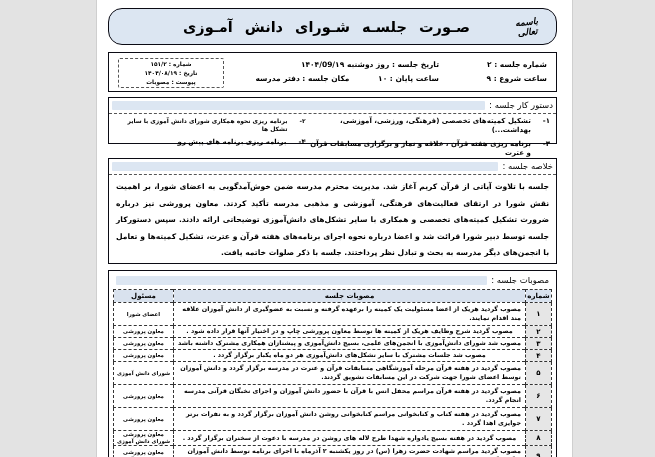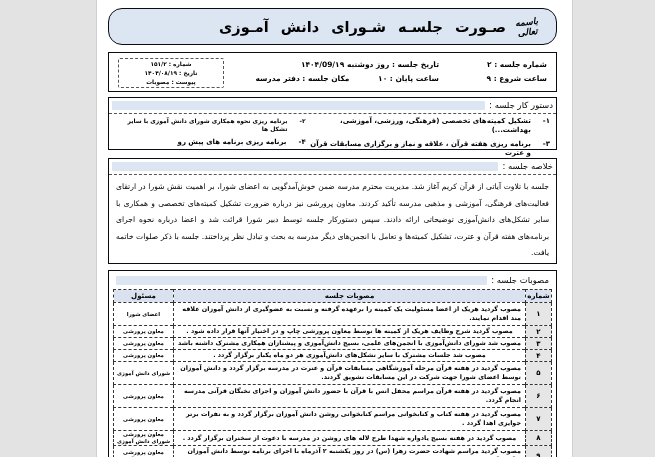--- a/index.html
+++ b/index.html
@@ -20,51 +20,51 @@
   
   .title-box {
     top:8px; height:37px; border-radius:14px; background:#dce6f2;
     display:flex; align-items:center; padding:0 8px;
   }
   .logo {
     width:42px; text-align:center; font-size:9px; font-weight:bold;
     font-style:italic; transform:rotate(-6deg); line-height:10px;
   }
   .title-text {
-    flex:1; font-size:14.5px; font-weight:bold;
+    flex:1; text-align:center; font-size:14.5px; font-weight:bold;
     word-spacing:7px; letter-spacing:0; padding-left:30px;
   }
   
   .info-box { top:52px; height:40px; display:flex; padding:5px 9px 4px; }
   .info-col1 { width:104px; font-size:7.5px; font-weight:bold; line-height:14px; }
   .info-col2 { flex:1; font-size:7.5px; font-weight:bold; line-height:14px; padding-right:4px; }
   .info-line2 span { margin-left:26px; }
   .stamp {
     width:106px; height:30px; border:1px dashed #555; border-radius:2px;
     font-size:5.8px; font-weight:bold; line-height:9px; text-align:center;
     padding-top:1px; align-self:flex-start;
   }
   
   .sec-head { display:flex; align-items:center; padding:2px 3px 3px; }
   .sec-head.dashed { border-bottom:1px dashed #555; }
   .sec-label { font-size:8.5px; white-space:nowrap; }
   .band { flex:1; height:9px; background:#dce6f2; margin-right:4px; border-radius:1px; }
   
-  .agenda-box { top:97px; height:53px; }
+  .agenda-box { top:97px; height:47px; }
   .agenda-items { display:flex; padding:3px 6px 0 4px; }
   .ag-col-r { width:55%; }
   .ag-col-l { width:45%; padding-right:4px; }
   .ag-item { display:flex; font-weight:bold; margin-bottom:5px; }
   .ag-num { margin-left:12px; font-size:7px; flex:0 0 auto; }
   .ag-text { font-size:7px; line-height:9px; }
   .ag-item.small .ag-text, .ag-item.small .ag-num { font-size:6px; line-height:8px; }
   
   .summary-box { top:158px; height:106px; }
   .summary-text {
-    padding:4px 7px 0 7px; font-size:7.6px; font-weight:normal;
+    padding:4px 7px 0 7px; font-size:7.6px; font-weight:bold;
     line-height:16.5px; text-align:justify;
   }
   
   .res-box { top:270px; height:190px; padding:2px 4px; }
   table.res {
     width:100%; border-collapse:collapse; table-layout:fixed;
     direction:rtl; margin-top:1px;
   }
   table.res td, table.res th { border:1px dashed #333; vertical-align:middle; overflow:hidden; }
   th.no-h   { width:26px; }

